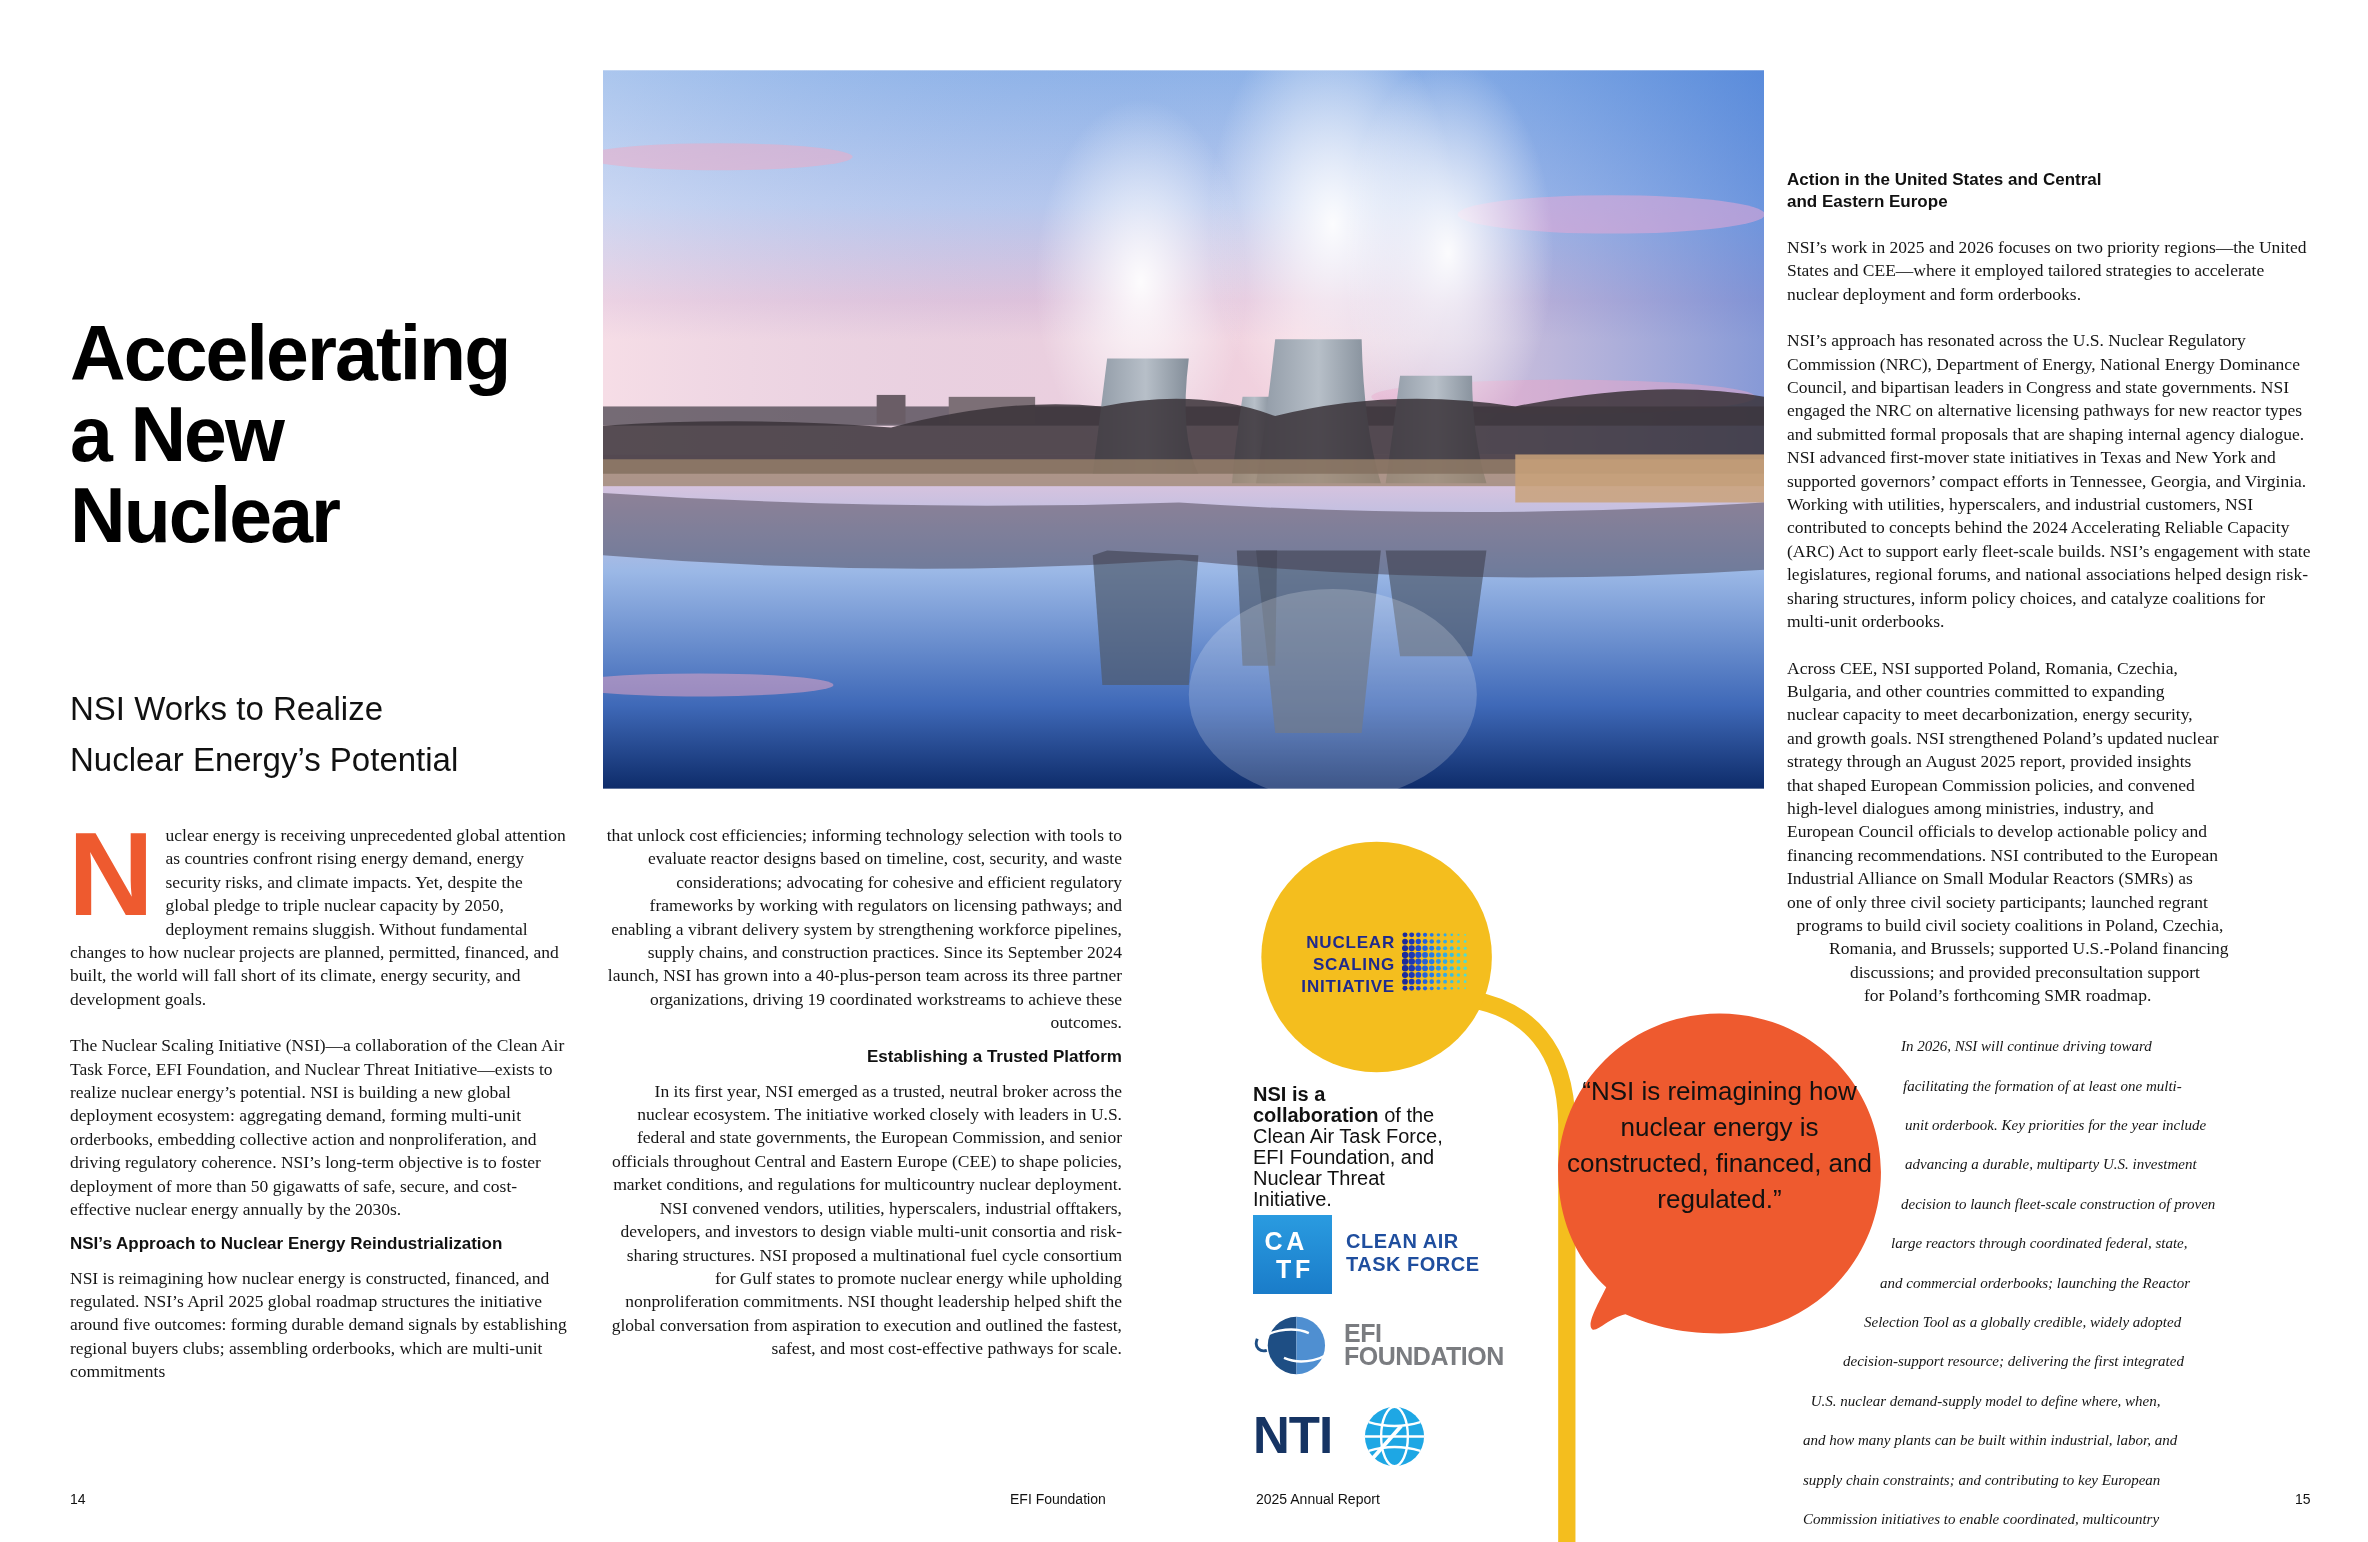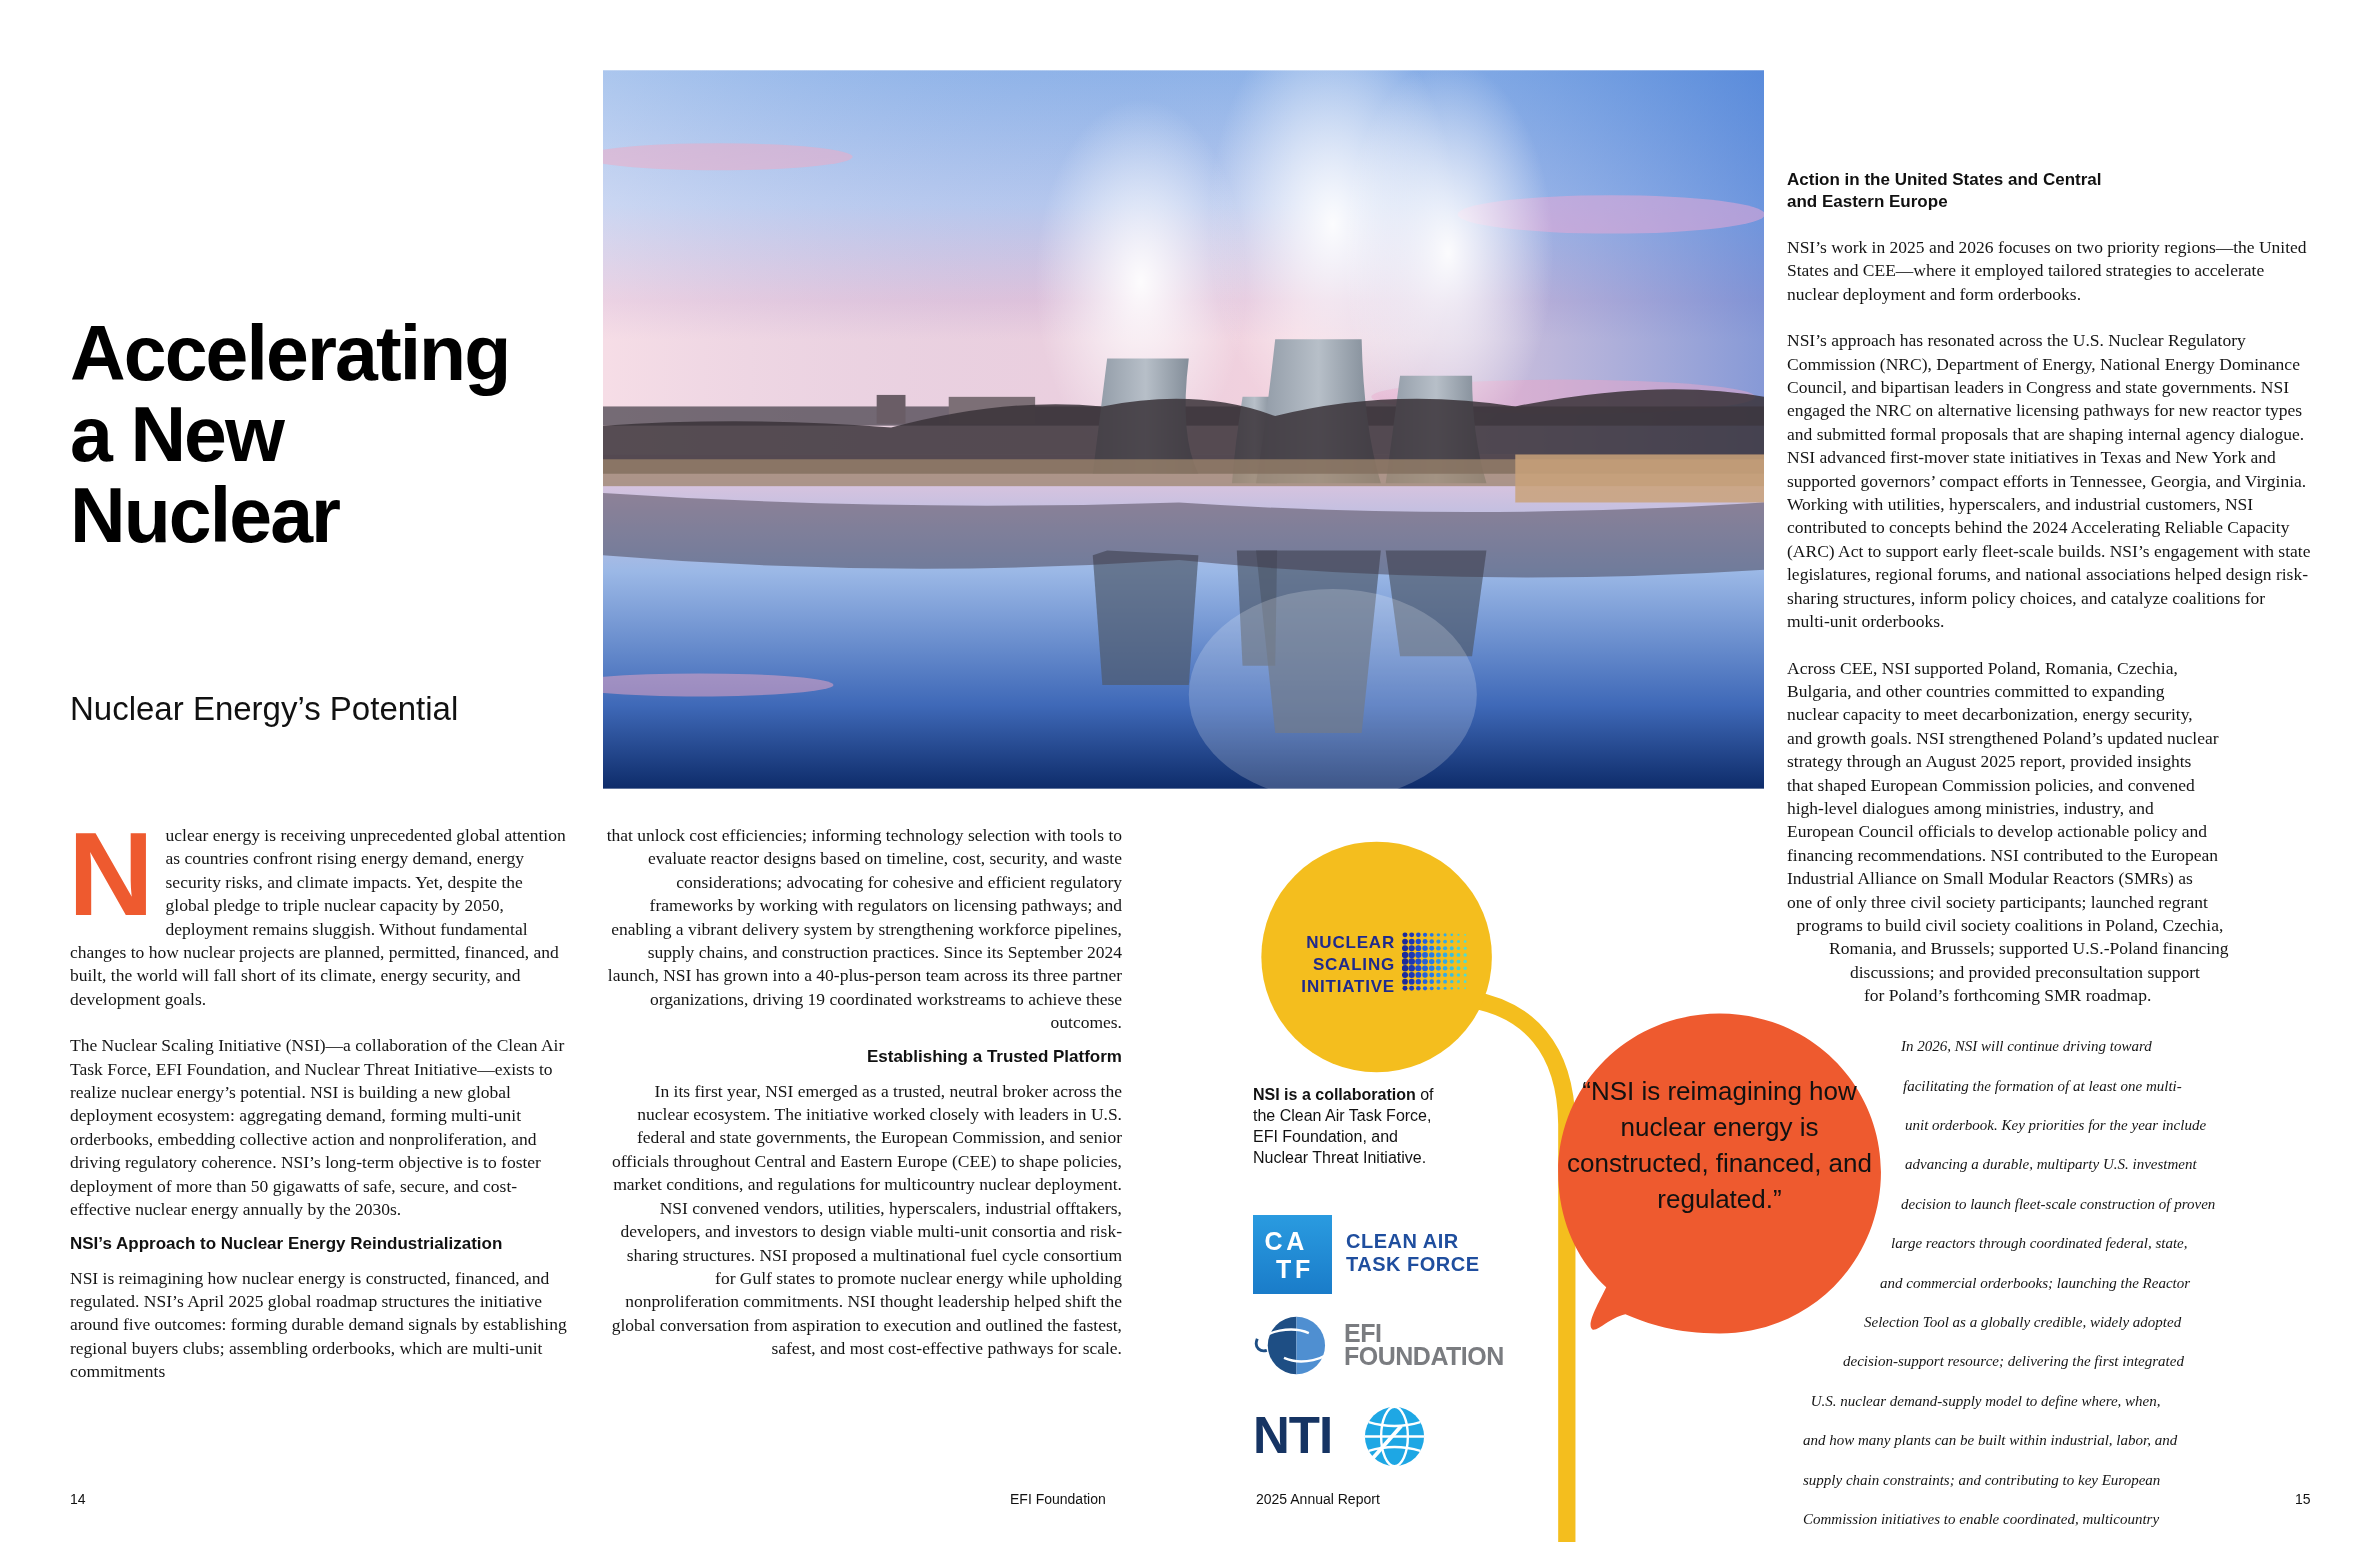--- a/index.html
+++ b/index.html
@@ -22,21 +22,21 @@
   #col2 { left:603px; top:824px; width:519px;text-align:right; }
   #col3 { left:1787px; top:169px; width:524px; }
 
   .gap { height:23px; }
   .gap-s { height:11.5px; }
 
   
   .footer { font-family:"Liberation Sans", sans-serif; font-size:14px; color:#111; top:1491px; }
 
   
-  #collab { left:1253px; top:1084px; width:192px; font-family:"Liberation Sans", sans-serif; font-size:16px; line-height:21px; color:#111; }
+  #collab { left:1253px; top:1084px; width:192px; font-family:"Liberation Sans", sans-serif; font-size:20px; line-height:21px; color:#111; }
   #collab b { font-weight:700; }
 
   
   #quote { left:1561px; top:1073px; width:317px; text-align:center; font-family:"Liberation Sans", sans-serif; font-size:26px; line-height:36px; color:#111; }
 
   
   .ital { font-family:"Liberation Serif", "DejaVu Serif", serif; font-style:italic; font-size:15px; line-height:23.4px; color:#151515; margin:16px; white-space:nowrap; }
   .logo-text-catf { font-family:"Liberation Sans", sans-serif; font-weight:700; color:#1F4E9E; font-size:20px; line-height:23px; letter-spacing:0.5px; }
   .logo-text-efi { font-family:"Liberation Sans", sans-serif; font-weight:700; color:#7a7c80; font-size:25px; line-height:23px; letter-spacing:-0.5px; }
   .logo-text-nti { font-family:"Liberation Sans", sans-serif; font-weight:700; color:#163463; font-size:51px; line-height:58px; letter-spacing:-1px; }
@@ -53,20 +53,21 @@
 
   <path d="M1790 1055 C 1885 1055, 1958 1130, 1958 1220 C 1958 1312, 1885 1388, 1790 1388 C 1745 1388, 1715 1378, 1692 1368 C 1675 1372, 1665 1385, 1658 1384 C 1650 1380, 1665 1355, 1672 1340 C 1640 1310, 1622 1268, 1622 1220 C 1622 1130, 1695 1055, 1790 1055 Z" fill="#EE5A2F"></path>
 </svg>
 
 <h1 id="title" class="abs">
   <div>Accelerating</div>
   <div>a New</div>
   <div>Nuclear</div>
 </h1>
 <h2 id="subtitle" class="abs">
+  <div>NSI Works to Realize</div>
   <div>Nuclear Energy’s Potential</div>
 </h2>
 
 <div id="photo" class="abs" aria-label="Nuclear power plant cooling towers with steam, reflected in a lake at dusk">
   <svg width="1161" height="719" viewBox="0 0 1209 748">
     <defs>
       <linearGradient id="sky" x1="0" y1="0" x2="0" y2="1">
         <stop offset="0" stop-color="#8FB3E8"></stop>
         <stop offset="0.35" stop-color="#B9C9EE"></stop>
         <stop offset="0.6" stop-color="#E5C3DA"></stop>

